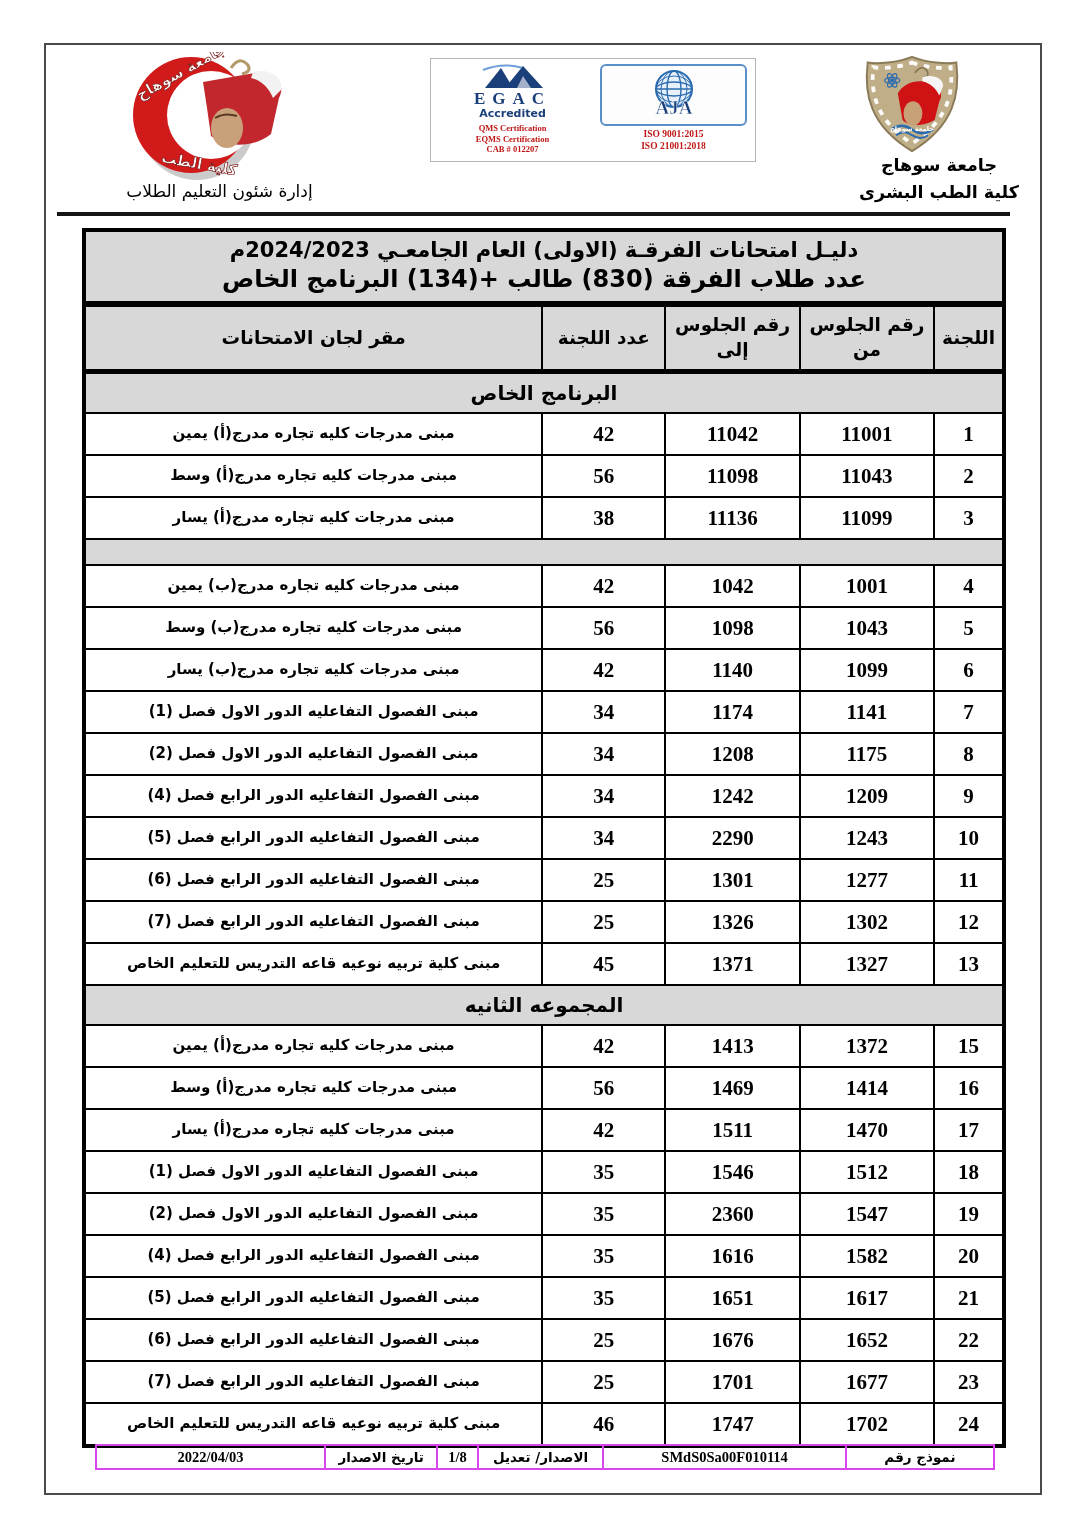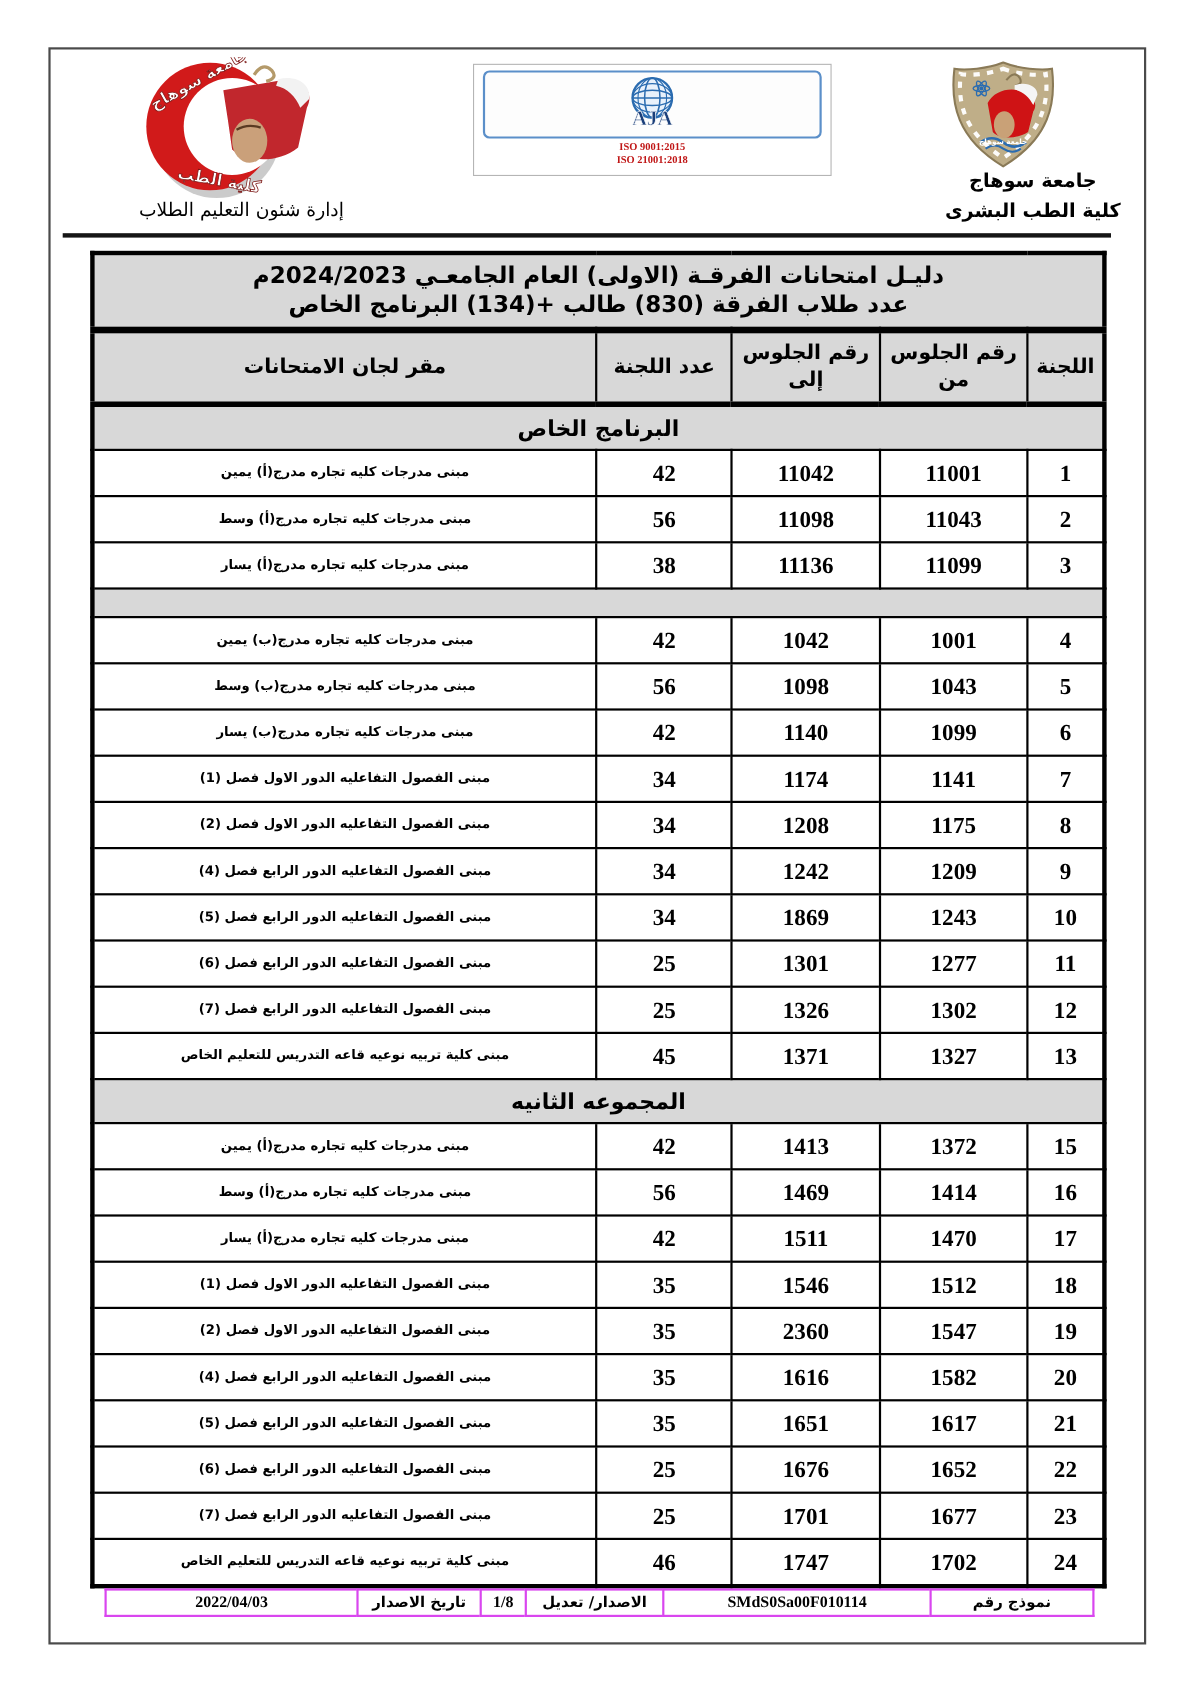--- a/index.html
+++ b/index.html
@@ -24,28 +24,28 @@
   .uni-caption{position:absolute;left:843px;top:152px;width:192px;text-align:center;
                font-weight:bold;font-size:17.5px;line-height:1.55;}
   .header-rule{position:absolute;left:57px;top:212px;width:953px;height:4px;background:#151515;}
 
   
   .main-table-wrap{position:absolute;left:82px;top:228px;width:1008px;}
   table.main{border-collapse:collapse;table-layout:fixed;width:924px;border:4px solid #000;}
   table.main td,table.main th{border:2px solid #000;text-align:center;vertical-align:middle;padding:2px 4px;}
   .title-cell{background:#d8d8d8;border-bottom:6px solid #000 !important;padding:6px 4px 8px !important;}
   .title-l1{font-weight:bold;font-size:21px;}
-  .title-l2{font-weight:bold;font-size:21px;margin-top:3px;}
+  .title-l2{font-weight:bold;font-size:24px;margin-top:3px;}
   tr.head-row th{background:#d8d8d8;border-bottom:5px solid #000;height:58px;
                  font-size:18.5px;font-weight:bold;white-space:pre-line;line-height:1.35;}
   tr.section-row td{background:#d8d8d8;font-weight:bold;font-size:20px;height:34px;}
   tr.sep-row td{background:#d8d8d8;height:20px;}
   tr.data-row td{height:36px;}
   td.num{font-family:"Liberation Serif",serif;font-weight:bold;font-size:21px;}
-  td.venue{font-weight:bold;font-size:12px;line-height:1.3;}
+  td.venue{font-weight:bold;font-size:15px;line-height:1.3;}
 
   
   .footer-table{position:absolute;left:95px;top:1444px;width:900px;border-collapse:collapse;}
   .footer-table td{border:2px solid #d946ef;height:22px;text-align:center;vertical-align:middle;
                    font-weight:bold;font-size:13.5px;padding:0 4px;}
   .footer-table td.lat{font-family:"Liberation Serif",serif;font-size:14.5px;}
 </style>
 </head>
 <body>
 
@@ -60,20 +60,33 @@
     <path d="M150,20 C166,16 180,24 178,38 L170,46 C166,36 158,28 148,26 Z" fill="#f2f2f2"></path>
     <path d="M128,16 q8,-12 16,-4 q6,7 -5,10" fill="none" stroke="#b49a6a" stroke-width="3"></path>
     <ellipse cx="124" cy="76" rx="16" ry="20" fill="#caa07a"></ellipse>
     <path d="M112,66 q10,-6 22,-2" stroke="#5a3a22" stroke-width="2" fill="none"></path>
     <text x="36" y="36" transform="rotate(-29 60 40)" font-size="15" font-weight="bold" fill="#ffffff" stroke="#7a1513" stroke-width="0.7">جامعة سوهاج</text>
     <text x="58" y="114" transform="rotate(10 80 110)" font-size="15" font-weight="bold" fill="#ffffff" stroke="#7a1513" stroke-width="0.7">كلية الطب</text>
   </svg>
   <div class="dept-caption">إدارة شئون التعليم الطلاب</div>
 
   <div class="cert-box">
+    <div class="egac">
+      <svg width="64" height="24" viewBox="0 0 64 24">
+        <path d="M2,6 q20,-8 40,-2" stroke="#6f9fd8" stroke-width="2" fill="none"></path>
+        <polygon points="4,24 20,4 32,24" fill="#1b3f7a"></polygon>
+        <polygon points="24,24 42,2 62,24" fill="#1b3f7a"></polygon>
+        <polygon points="36,24 42,12 50,24" fill="#ffffff" opacity="0.6"></polygon>
+      </svg>
+      <div class="egac-name">EGAC</div>
+      <div class="egac-accredited">Accredited</div>
+      <div class="cert-lines" style="white-space:pre-line">QMS Certification
+EQMS Certification
+CAB # 012207</div>
+    </div>
     <div class="aja">
       <div class="aja-frame">
         <svg width="96" height="52" viewBox="0 0 96 52">
           <circle cx="48" cy="22" r="18" fill="#e8f1fb" stroke="#2b6cb0" stroke-width="2"></circle>
           <ellipse cx="48" cy="22" rx="18" ry="7" fill="none" stroke="#2b6cb0" stroke-width="1.4"></ellipse>
           <ellipse cx="48" cy="22" rx="18" ry="13" fill="none" stroke="#2b6cb0" stroke-width="1"></ellipse>
           <ellipse cx="48" cy="22" rx="7" ry="18" fill="none" stroke="#2b6cb0" stroke-width="1.4"></ellipse>
           <ellipse cx="48" cy="22" rx="13" ry="18" fill="none" stroke="#2b6cb0" stroke-width="1"></ellipse>
           <line x1="30" y1="22" x2="66" y2="22" stroke="#2b6cb0" stroke-width="1.4"></line>
           <text x="48" y="47" text-anchor="middle" font-family="Liberation Serif, serif" font-size="19" font-weight="bold" fill="#1b3f7a" stroke="#ffffff" stroke-width="0.5">AJA</text>
@@ -198,21 +211,21 @@
           <tr class="data-row">
             <td class="num">9</td>
             <td class="num">1209</td>
             <td class="num">1242</td>
             <td class="num">34</td>
             <td class="venue">مبنى الفصول التفاعليه الدور الرابع فصل (4)</td>
           </tr>
           <tr class="data-row">
             <td class="num">10</td>
             <td class="num">1243</td>
-            <td class="num">1869</td>
+            <td class="num">2290</td>
             <td class="num">34</td>
             <td class="venue">مبنى الفصول التفاعليه الدور الرابع فصل (5)</td>
           </tr>
           <tr class="data-row">
             <td class="num">11</td>
             <td class="num">1277</td>
             <td class="num">1301</td>
             <td class="num">25</td>
             <td class="venue">مبنى الفصول التفاعليه الدور الرابع فصل (6)</td>
           </tr>

